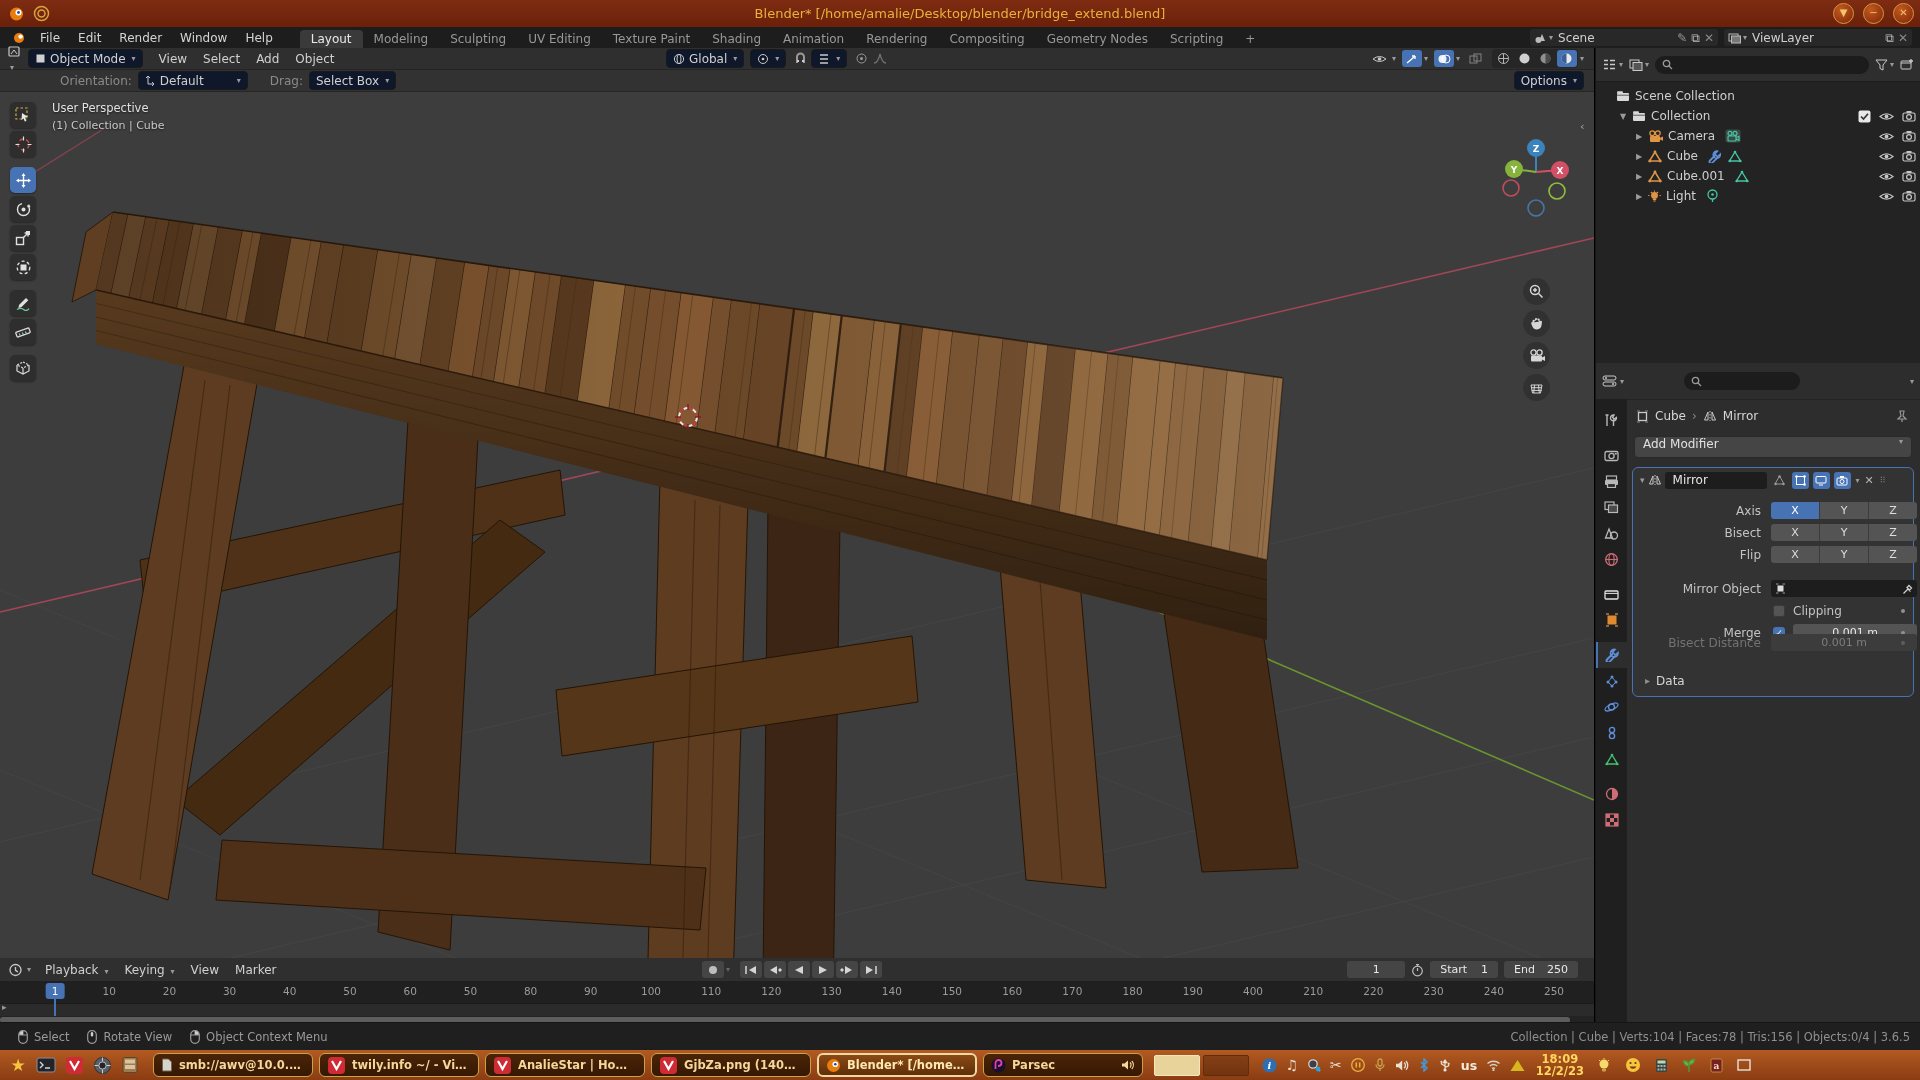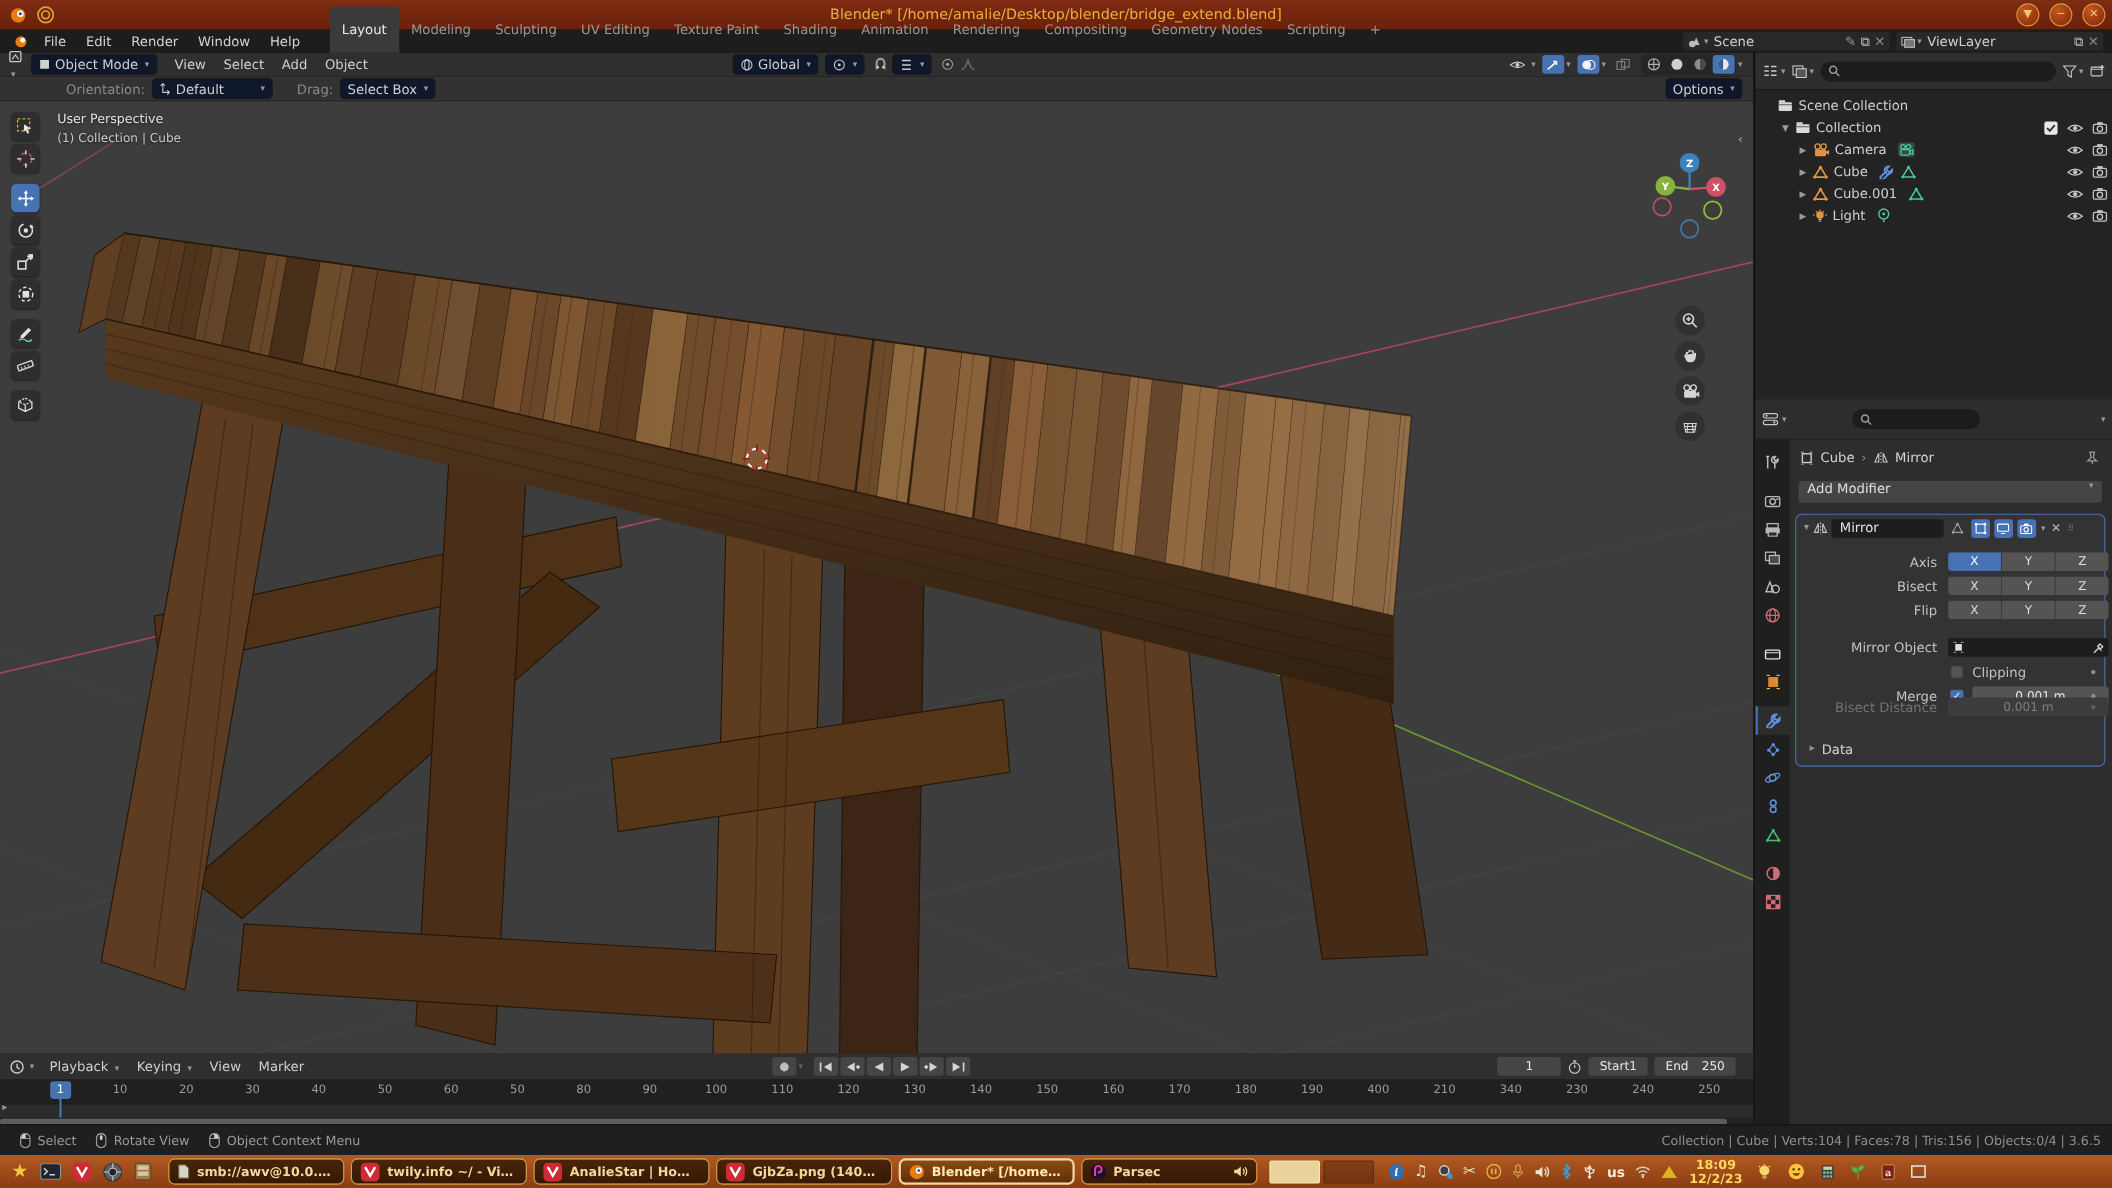--- a/index.html
+++ b/index.html
@@ -11,21 +11,21 @@
   
   .titlebar{left:0;top:0;width:1920px;height:27px;background:linear-gradient(#7e2c12,#6b2009);
     display:flex;align-items:center;}
   .titlebar .title{position:absolute;left:0;right:0;text-align:center;color:#e9b13c;font-size:13px;}
   .winbtn{width:19px;height:19px;border-radius:50%;margin-left:9px;
     background:radial-gradient(circle at 35% 30%,#c2591f,#7e2508);border:1.5px solid #d89a3f;
     color:#f3c66a;font-size:10px;line-height:17px;text-align:center;}
   
   .menurow{left:0;top:27px;width:1920px;height:21px;background:#1d1d1d;display:flex;align-items:center;font-size:12px;}
   .menu-item{padding:0 9px;color:#d4d4d4;}
-  .wtab{padding:14px 11px;color:#989898;border-radius:4px 4px 0 0;}
+  .wtab{padding:2px 11px;color:#989898;border-radius:4px 4px 0 0;}
   .wtab.active{background:#3a3a3a;color:#e8e8e8;}
   .idsel{display:flex;align-items:center;background:#282828;border-radius:3px;height:17px;padding:0 4px;margin-left:6px;}
   
   .toolheader{left:0;top:48px;width:1594px;height:22px;background:#2f2f2f;display:flex;align-items:center;border-bottom:1px solid #242424;box-sizing:border-box;}
   .subheader{left:0;top:70px;width:1594px;height:22px;background:#323232;display:flex;align-items:center;border-bottom:1px solid #262626;box-sizing:border-box;}
   .pill{display:flex;align-items:center;gap:4px;background:#0f172a;border:1px solid #1a1a1a;border-radius:4px;height:17px;padding:0 6px;}
   .hmenu{padding:0 8px;}
   .hicon{width:20px;height:17px;border-radius:3px;display:flex;align-items:center;justify-content:center;margin-left:1px;}
   .hicon.on{background:#4772b3;}
   .chev{color:#9a9a9a;font-size:8px;margin-left:2px;}
@@ -1201,21 +1201,21 @@
           </span>
       </span>
       <span style="position:absolute;right:16px;display:flex;align-items:center;gap:6px">
         <span class="tlfield" style="width:38px;text-align:center">1</span>
         <span>
             <svg width="13" height="14">
               <circle cx="6.5" cy="8" r="4.8" fill="none" stroke="#bdbdbd" stroke-width="1.2"></circle>
               <path d="M6.5 8 V5 M5 1.5 h3 M6.5 1.5 v2" stroke="#bdbdbd" stroke-width="1.2" fill="none"></path>
             </svg>
           </span>
-        <span class="tlfield row" style="">
+        <span class="tlfield row" style="gap:14px">
             <span>Start</span>
             <span>1</span>
           </span>
         <span class="tlfield row" style="gap:12px">
             <span>End</span>
             <span>250</span>
           </span>
       </span>
     </div>
     <div class="tl-ruler">
@@ -1234,21 +1234,21 @@
           <span class="tick" style="left:771.4px">120</span>
           <span class="tick" style="left:831.5999999999999px">130</span>
           <span class="tick" style="left:891.8px">140</span>
           <span class="tick" style="left:951.9999999999999px">150</span>
           <span class="tick" style="left:1012.1999999999999px">160</span>
           <span class="tick" style="left:1072.4px">170</span>
           <span class="tick" style="left:1132.6px">180</span>
           <span class="tick" style="left:1192.8px">190</span>
           <span class="tick" style="left:1253px">400</span>
           <span class="tick" style="left:1313.1999999999998px">210</span>
-          <span class="tick" style="left:1373.3999999999999px">340</span>
+          <span class="tick" style="left:1373.3999999999999px">220</span>
           <span class="tick" style="left:1433.6px">230</span>
           <span class="tick" style="left:1493.8px">240</span>
           <span class="tick" style="left:1554px">250</span>
           <span class="curframe" style="left:55.019999999999996px">1</span>
           <span style="position:absolute;left:54.019999999999996px;top:17px;width:2px;height:30px;background:#4772b3"></span>
         </div>
       </div>
     <div class="tl-track">
       <span style="position:absolute;left:2px;margin-top:-2px;color:#999;font-size:9px">▸</span>
     </div>

